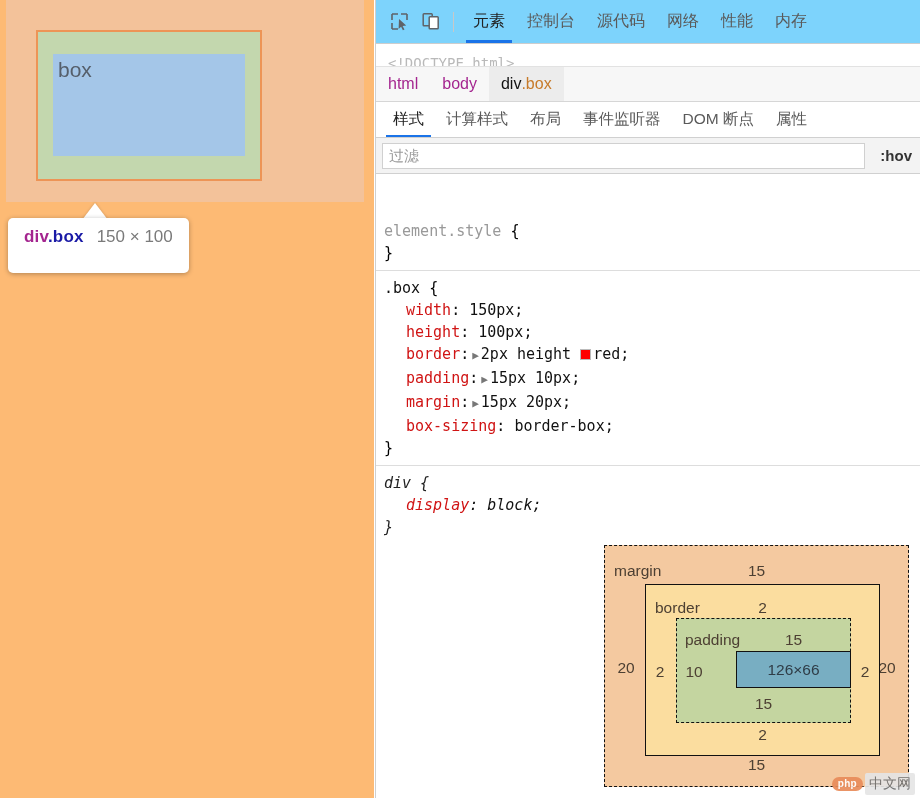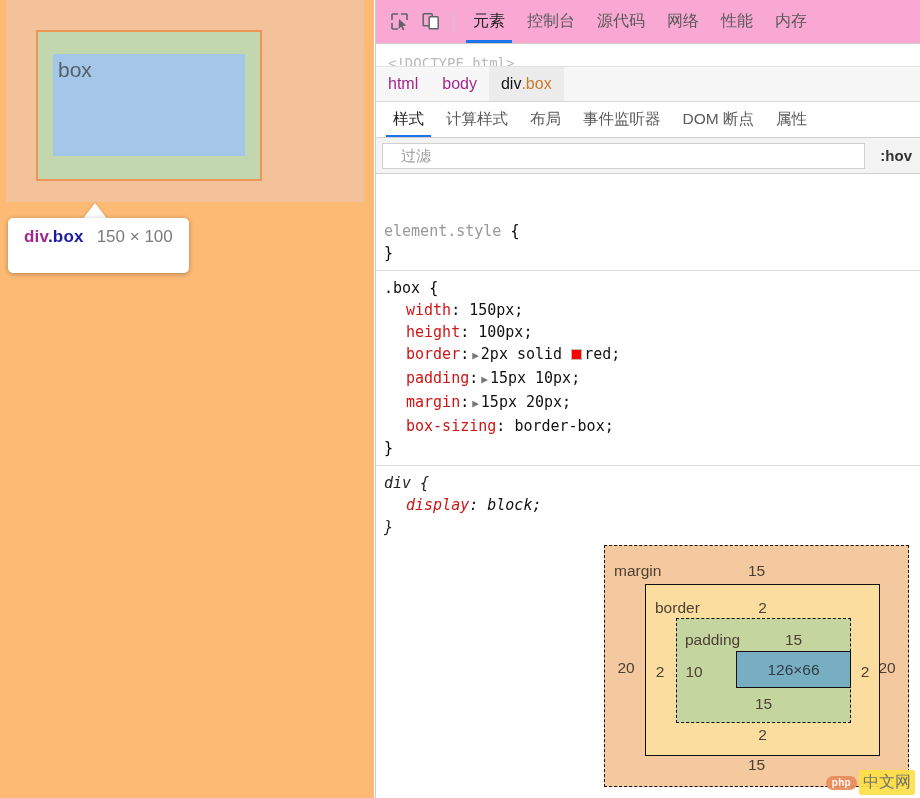--- a/index.html
+++ b/index.html
@@ -72,21 +72,21 @@
     width: 545px; height: 798px;
     background: #ffffff;
     border-left: 1px solid #cfcfcf;
     overflow: hidden;
   }
 
   
   #dt-toolbar {
     position: relative;
     height: 44px;
-    background: #f9a8d4;
+    background: #7dd3fc;
     border-bottom: 1px solid #cdcdcd;
     display: flex; align-items: center;
     padding-left: 7px;
     overflow: hidden;
   }
   .tb-icon {
     width: 32px; height: 30px;
     display: flex; align-items: center; justify-content: center;
     cursor: pointer; flex: 0 0 auto;
   }
@@ -155,21 +155,21 @@
   
   #filter-bar {
     height: 36px; background: #f3f3f3;
     border-bottom: 1px solid #d0d0d0;
     display: flex; align-items: center;
     padding: 0 0 0 6px; overflow: hidden;
   }
   #filter-input {
     flex: 1 1 auto; height: 26px;
     background: #ffffff; border: 1px solid #d0d0d0;
-    font-size: 15px; color: #333; padding: 0 18px;
+    font-size: 15px; color: #333; padding: 0 6px;
     font-family: "Liberation Sans", sans-serif;
     outline: none; min-width: 0;
   }
   #filter-input::placeholder { color: #9a9a9a; }
   #hov-button {
     flex: 0 0 auto; font-size: 15px; font-weight: bold;
     color: #333; padding: 0 8px; margin-left: 7px; cursor: pointer;
     white-space: nowrap;
   }
 
@@ -247,22 +247,22 @@
     opacity: .92;
   }
   #wm-php {
     background: #e98c5a; color: #ffffff;
     font-size: 10px; font-weight: bold;
     border-radius: 7px; padding: 1px 6px 2px 6px;
     font-family: "Liberation Sans", sans-serif;
     letter-spacing: .3px;
   }
   #wm-cn {
-    background: #fde047; color: #6b6b6b;
-    font-size: 16px; border-radius: 2px;
+    background: #e5e5e5; color: #6b6b6b;
+    font-size: 14px; border-radius: 2px;
     padding: 2px 4px;
     font-family: "Liberation Sans", sans-serif;
   }
 </style>
 </head>
 <body>
 
 <div id="root">
 
   <div id="page-viewport">
@@ -364,21 +364,21 @@
 
     <div id="rules">
         <div class="rule">
           <div><span class="rule-empty-sel">element.style</span><span class="brace"> {</span></div>
           <div class="brace">}</div>
         </div>
         <div class="rule">
           <div><span class="sel">.box</span><span class="brace"> {</span></div>
           <div class="decl"><span class="prop">width</span><span class="val">:</span><span> </span><span class="val">150px;</span></div>
           <div class="decl"><span class="prop">height</span><span class="val">:</span><span> </span><span class="val">100px;</span></div>
-          <div class="decl"><span class="prop">border</span><span class="val">:</span><span class="tri">▶</span><span class="val">2px solid </span><span class="swatch" style="background: rgb(255, 0, 0);"></span><span class="val">red;</span></div>
+          <div class="decl"><span class="prop">border</span><span class="val">:</span><span class="tri">▶</span><span class="val">2px height </span><span class="swatch" style="background: rgb(255, 0, 0);"></span><span class="val">red;</span></div>
           <div class="decl"><span class="prop">padding</span><span class="val">:</span><span class="tri">▶</span><span class="val">15px 10px;</span></div>
           <div class="decl"><span class="prop">margin</span><span class="val">:</span><span class="tri">▶</span><span class="val">15px 20px;</span></div>
           <div class="decl"><span class="prop">box-sizing</span><span class="val">:</span><span> </span><span class="val">border-box;</span></div>
           <div class="brace">}</div>
         </div>
         <div class="rule ua-rule">
           <div><span class="sel">div</span><span class="brace"> {</span></div>
           <div class="decl"><span class="prop">display</span><span class="val">:</span><span> </span><span class="val">block;</span></div>
           <div class="brace">}</div>
         </div>

